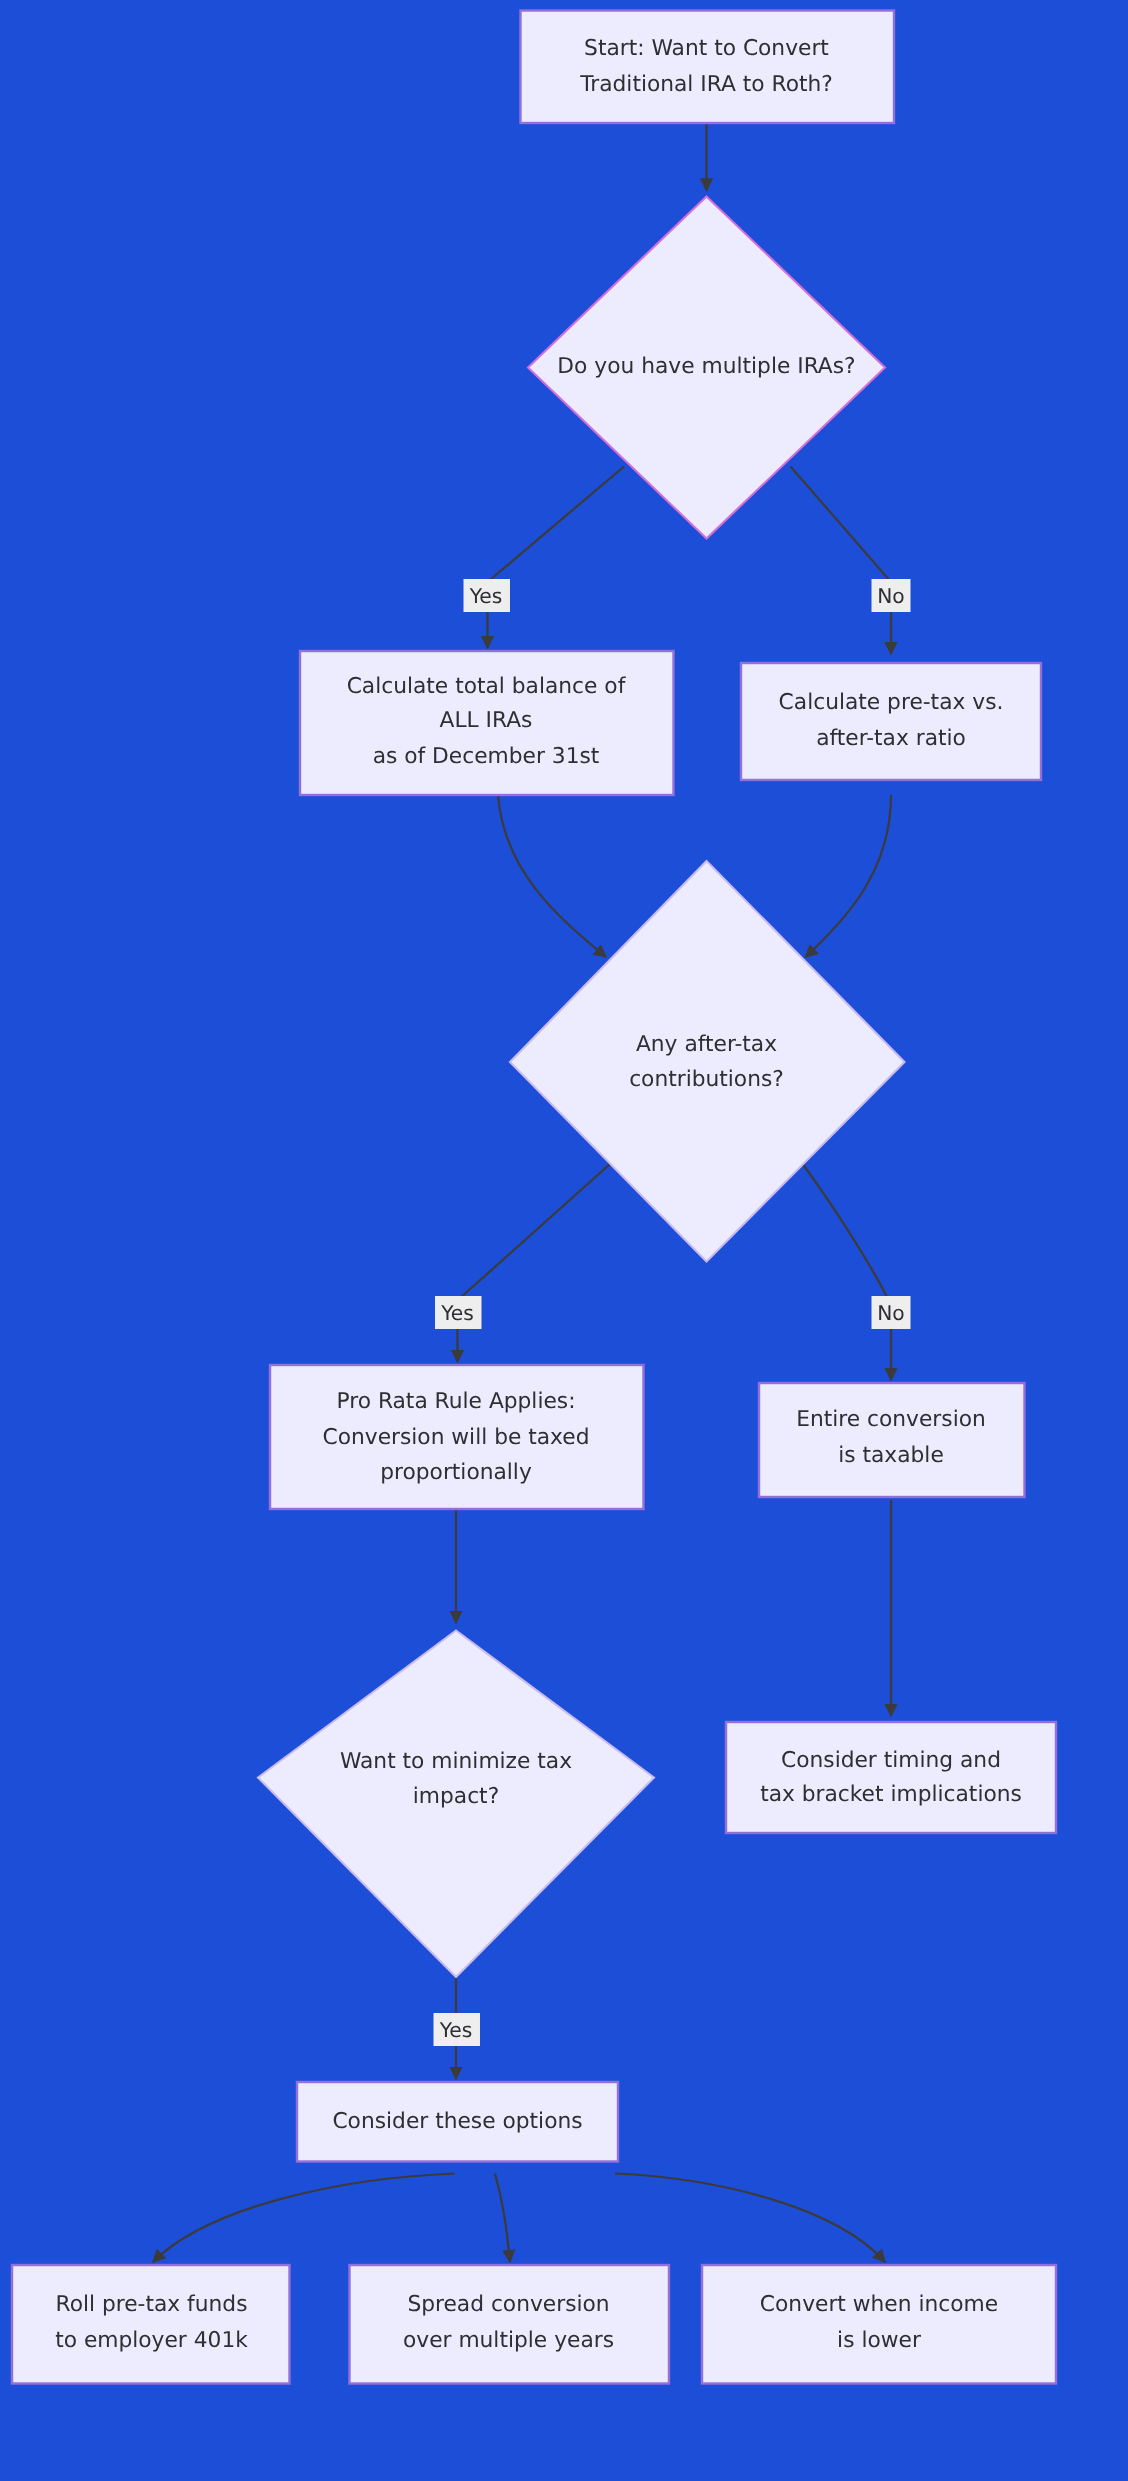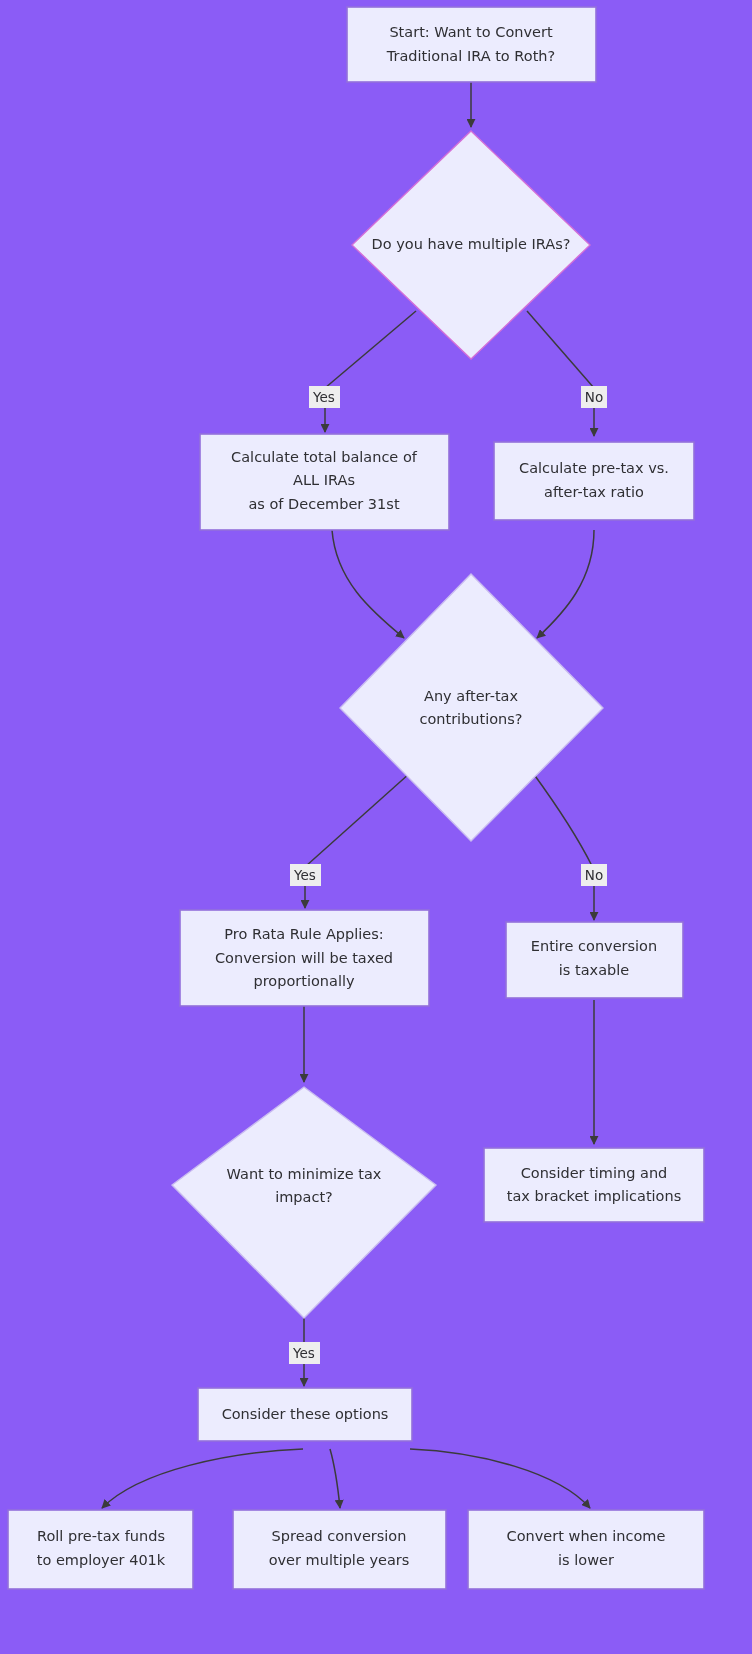--- a/index.html
+++ b/index.html
@@ -1,18 +1,18 @@
 <!DOCTYPE html>
 <html><head>
 <meta charset="utf-8">
 <style>
   html,body{margin:0;padding:0;background:#000;}
   body{width:752px;height:1654px;overflow:hidden;
        font-family:"DejaVu Sans",sans-serif;}
-  #stage{position:relative;width:752px;height:1654px;background:#8b5cf6;}
+  #stage{position:relative;width:752px;height:1654px;background:#1d4ed8;}
   svg#flow{position:absolute;left:0;top:0;width:752px;height:1654px;}
   .node-rect{fill:#ececfe;stroke:#9370db;stroke-width:1.6;}
   .node-diamond{fill:#ececfe;stroke:#c9bbf0;stroke-width:1.4;}
   .node-diamond.tinted{stroke:#d36fd8;stroke-width:1.4;}
   .edge{fill:none;stroke:#3b3b3b;stroke-width:1.5;}
   .arrowhead{fill:#3b3b3b;}
   .node-text{fill:#2f2f33;font-family:"DejaVu Sans",sans-serif;
              font-size:14.5px;text-anchor:middle;dominant-baseline:middle;}
   .edge-label-bg{fill:#eeeeee;}
   .edge-label-text{fill:#2f2f33;font-family:"DejaVu Sans",sans-serif;

